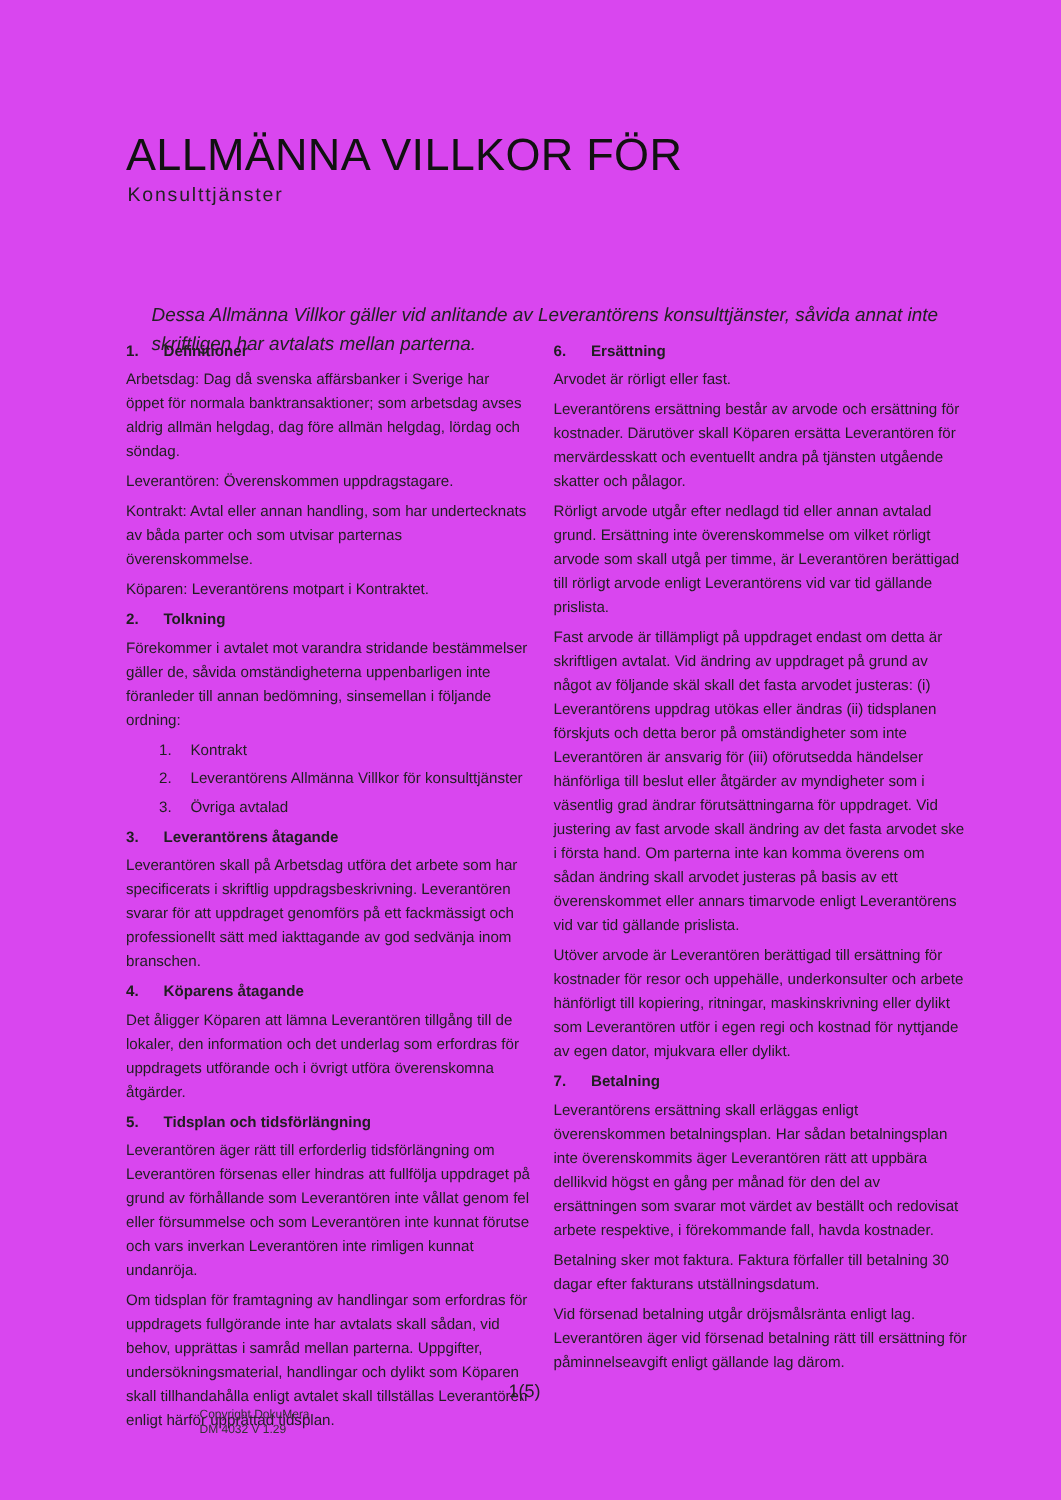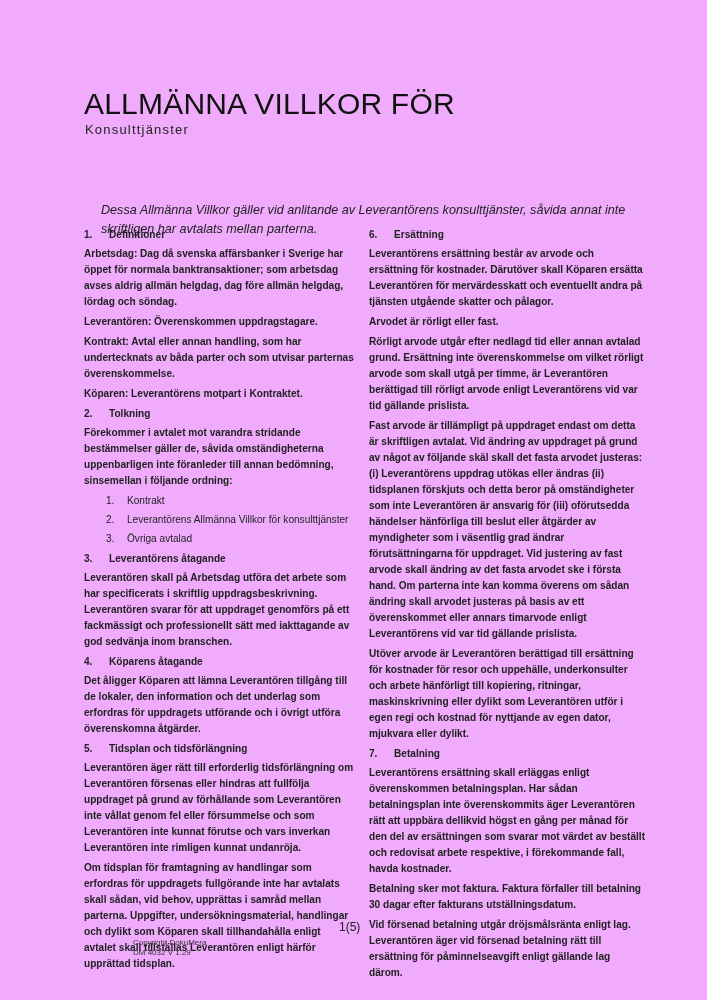--- a/index.html
+++ b/index.html
@@ -13,21 +13,21 @@
       position: relative;
       overflow: hidden;
       font-family: "Liberation Sans", "DejaVu Sans", sans-serif;
       color: #1a1a1a;
     }
     .page {
       position: absolute;
       left: 0; top: 0;
       width: 707px;
       height: 1000px;
-      background: #f0abfc;
+      background: #d946ef;
     }
     .title {
       position: absolute;
       left: 84px;
       top: 86px;
       font-size: 30px;
       font-weight: normal;
       letter-spacing: 0.2px;
       color: #111;
       margin: 0;
@@ -71,21 +71,20 @@
       margin: 0 0 3px 0;
       display: flex;
       line-height: 16px;
     }
     .sec-num {
       display: inline-block;
       width: 25px;
     }
     .para {
       margin: 0 0 4px 0;
-      font-weight: bold;
     }
     .olist {
       margin: 0 0 4px 0;
       padding: 0;
       list-style: none;
     }
     .olist li {
       display: flex;
       margin-bottom: 3px;
     }
@@ -186,22 +185,22 @@
     </section>
   </div>
 
   <div class="col col-right">
 
     <section>
       <div class="sec-head">
         <span class="sec-num">6.</span>
         <span>Ersättning</span>
       </div>
+      <p class="para">Arvodet är rörligt eller fast.</p>
       <p class="para">Leverantörens ersättning består av arvode och ersättning för kostnader. Därutöver skall Köparen ersätta Leverantören för mervärdesskatt och eventuellt andra på tjänsten utgående skatter och pålagor.</p>
-      <p class="para">Arvodet är rörligt eller fast.</p>
       <p class="para">Rörligt arvode utgår efter nedlagd tid eller annan avtalad grund. Ersättning inte överenskommelse om vilket rörligt arvode som skall utgå per timme, är Leverantören berättigad till rörligt arvode enligt Leverantörens vid var tid gällande prislista.</p>
       <p class="para">Fast arvode är tillämpligt på uppdraget endast om detta är skriftligen avtalat. Vid ändring av uppdraget på grund av något av följande skäl skall det fasta arvodet justeras: (i) Leverantörens uppdrag utökas eller ändras (ii) tidsplanen förskjuts och detta beror på omständigheter som inte Leverantören är ansvarig för (iii) oförutsedda händelser hänförliga till beslut eller åtgärder av myndigheter som i väsentlig grad ändrar förutsättningarna för uppdraget. Vid justering av fast arvode skall ändring av det fasta arvodet ske i första hand. Om parterna inte kan komma överens om sådan ändring skall arvodet justeras på basis av ett överenskommet eller annars timarvode enligt Leverantörens vid var tid gällande prislista.</p>
       <p class="para">Utöver arvode är Leverantören berättigad till ersättning för kostnader för resor och uppehälle, underkonsulter och arbete hänförligt till kopiering, ritningar, maskinskrivning eller dylikt som Leverantören utför i egen regi och kostnad för nyttjande av egen dator, mjukvara eller dylikt.</p>
     </section>
 
     <section>
       <div class="sec-head">
         <span class="sec-num">7.</span>
         <span>Betalning</span>
       </div>

